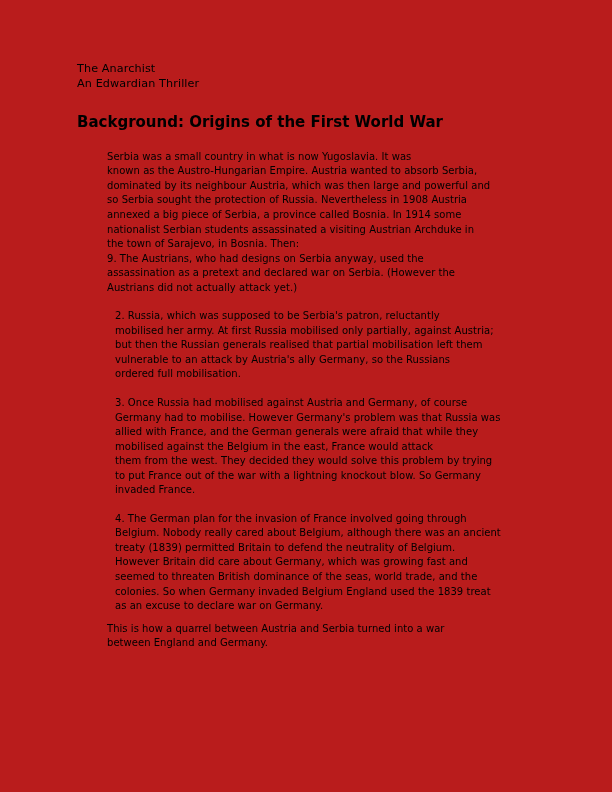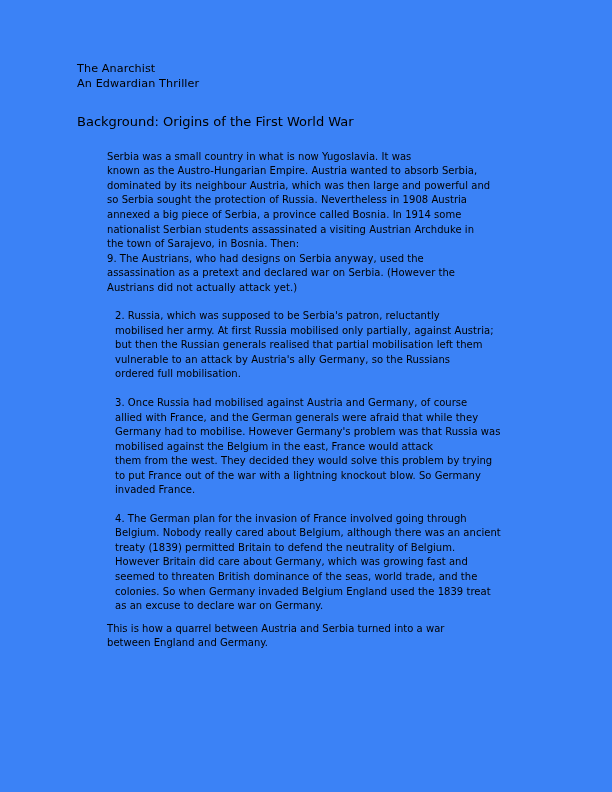--- a/index.html
+++ b/index.html
@@ -17,21 +17,21 @@
     color: #000000;
     -webkit-font-smoothing: none;
   }
 
   .page {
     position: absolute;
     left: 0;
     top: 0;
     width: 612px;
     height: 792px;
-    background: #3b82f6;
+    background: #b91c1c;
   }
 
   
   .doc {
     position: absolute;
     left: 77px;
     top: 62px;
     width: 461px;
   }
 
@@ -39,24 +39,25 @@
     font-size: 11.2px;
     line-height: 14.6px;
     letter-spacing: 0.01em;
   }
 
   .title-line {
     white-space: pre;
   }
 
   .section-heading {
-    font-size: 13px;
+    font-size: 15px;
     line-height: 14.6px;
     margin-top: 24px;
     white-space: pre;
+    font-weight: bold;
   }
 
   .body-block {
     font-size: 10px;
     line-height: 14.55px;
     text-align: left;
     letter-spacing: 0.004em;
   }
 
   
@@ -117,22 +118,22 @@
         </p>
       <p class="para-gap">
           <span class="ln ind">2. Russia, which was supposed to be Serbia's patron, reluctantly</span>
           <span class="ln">mobilised her army. At first Russia mobilised only partially, against Austria;</span>
           <span class="ln">but then the Russian generals realised that partial mobilisation left them</span>
           <span class="ln">vulnerable to an attack by Austria's ally Germany, so the Russians</span>
           <span class="ln">ordered full mobilisation.</span>
         </p>
       <p class="para-gap">
           <span class="ln ind">3. Once Russia had mobilised against Austria and Germany, of course</span>
+          <span class="ln">Germany had to mobilise. However Germany's problem was that Russia was</span>
           <span class="ln">allied with France, and the German generals were afraid that while they</span>
-          <span class="ln">Germany had to mobilise. However Germany's problem was that Russia was</span>
           <span class="ln">mobilised against the Belgium in the east, France would attack</span>
           <span class="ln">them from the west. They decided they would solve this problem by trying</span>
           <span class="ln">to put France out of the war with a lightning knockout blow. So Germany</span>
           <span class="ln">invaded France.</span>
         </p>
       <p class="para-gap">
           <span class="ln ind">4. The German plan for the invasion of France involved going through</span>
           <span class="ln">Belgium. Nobody really cared about Belgium, although there was an ancient</span>
           <span class="ln">treaty (1839) permitted Britain to defend the neutrality of Belgium.</span>
           <span class="ln">However Britain did care about Germany, which was growing fast and</span>

